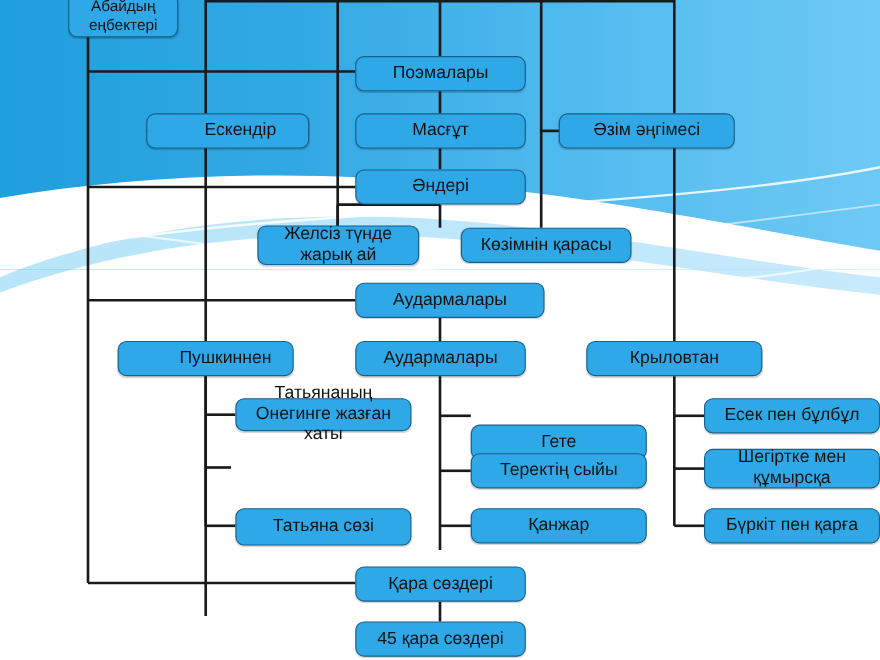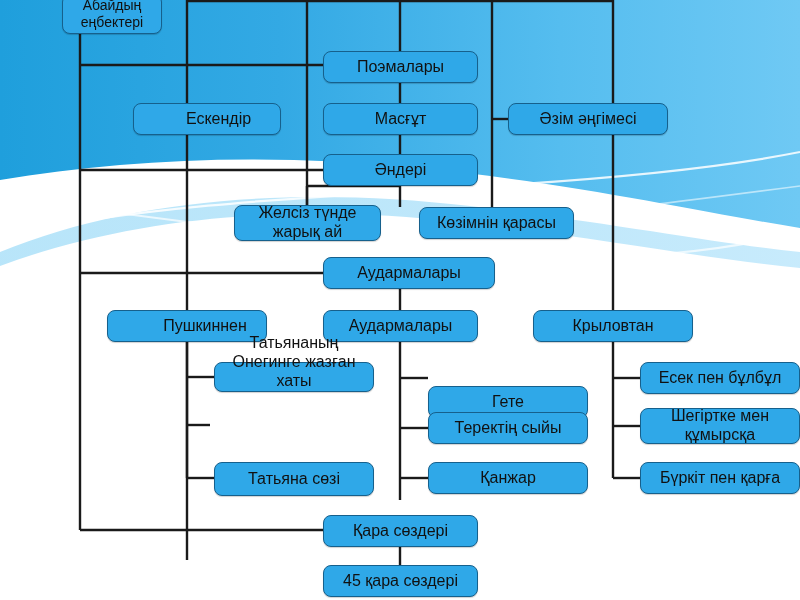--- a/index.html
+++ b/index.html
@@ -41,21 +41,20 @@
     text-align: center;
     color: #111111;
     font-size: 16px;
     line-height: 1.18;
     padding: 0 4px;
     box-shadow: 0 1px 1px rgba(0,0,0,0.18);
   }
   .node.overflow-text {
     overflow: visible;
     white-space: normal;
-    align-items: flex-end;
   }
   .node span.lbl {
     display: block;
     width: 100%;
   }
   .node.overflow-text span.lbl {
     position: relative;
     width: 150px;
     margin: 0 auto;
   }

